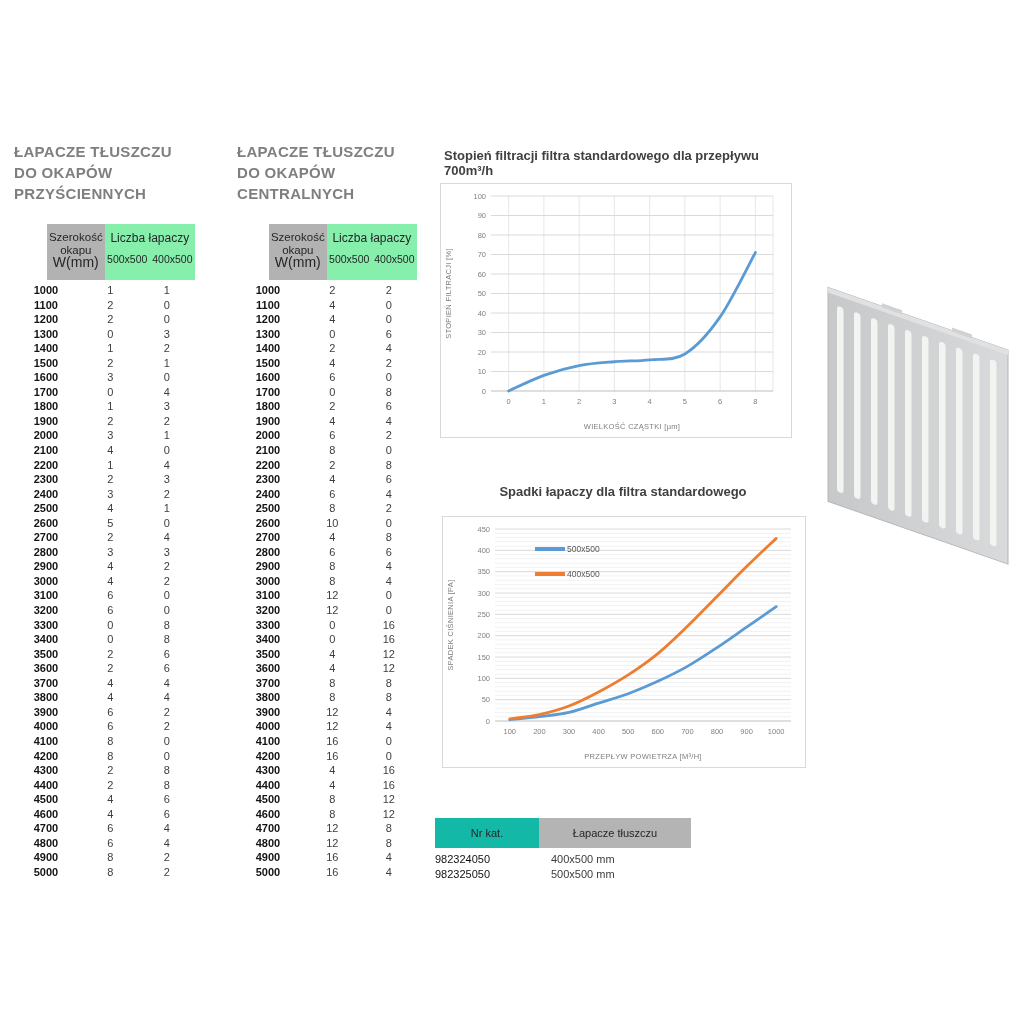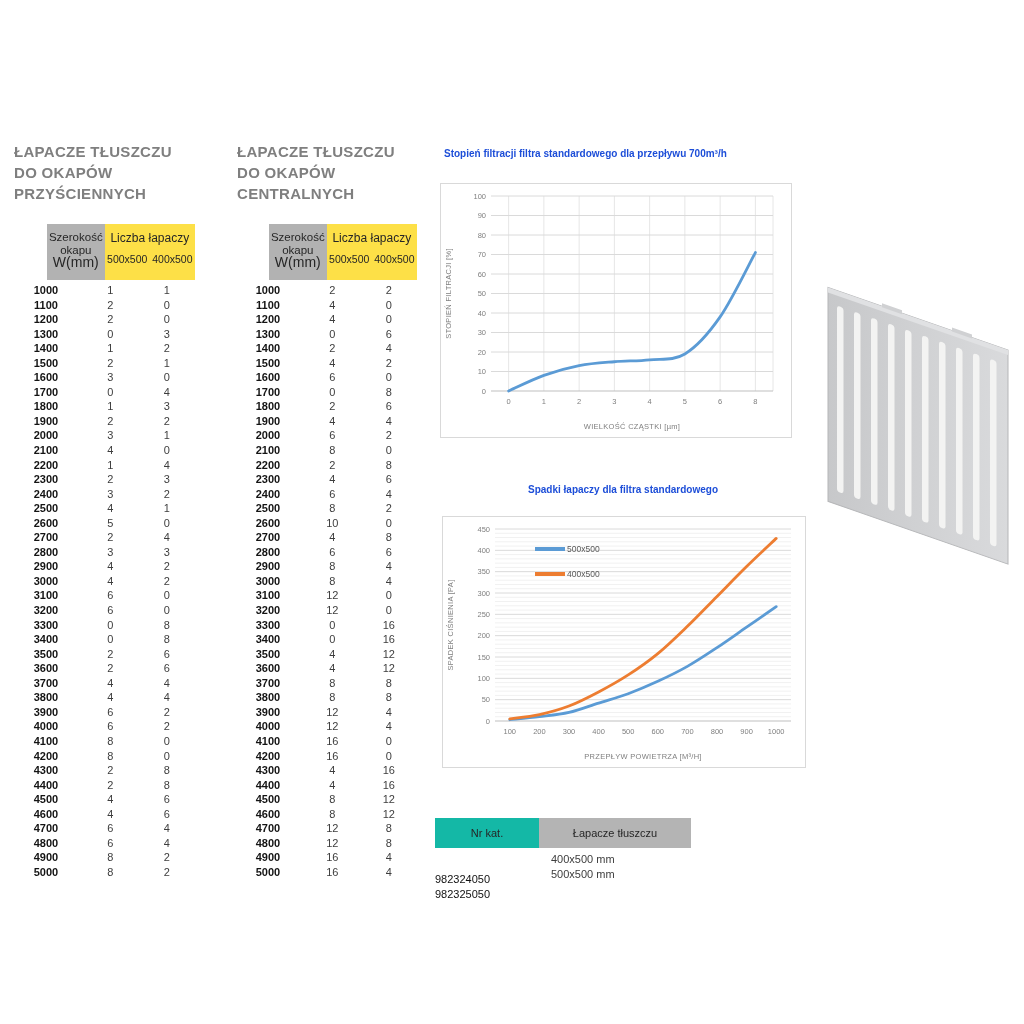--- a/index.html
+++ b/index.html
@@ -6,40 +6,40 @@
   .page{position:relative;width:1024px;height:1024px;background:#ffffff;overflow:hidden;
         font-family:"Liberation Sans",sans-serif;}
   .sec-title{position:absolute;font-size:15px;font-weight:bold;color:#7f7f7f;
              line-height:21px;letter-spacing:.3px;}
   
   .gtable{position:absolute;width:185px;}
   .thead{display:flex;height:56px;margin-left:37px;}
   .th-left{width:72px;background:#b2b2b2;text-align:center;padding-top:7px;box-sizing:border-box;}
   .th-left .h1{font-size:11.5px;color:#262626;line-height:13px;}
   .th-left .h2{font-size:14px;color:#262626;line-height:11px;}
-  .th-right{width:113px;background:#fde047;text-align:center;box-sizing:border-box;}
+  .th-right{width:113px;background:#86efac;text-align:center;box-sizing:border-box;}
   .th-right .hg{font-size:12px;color:#262626;padding-top:7px;}
   .th-right .hsub{display:flex;margin-top:8px;}
   .th-right .hsub span{flex:1;font-size:10.5px;color:#262626;}
   .tbody{margin-top:3px;}
   .trow{display:flex;height:14.56px;line-height:14.6px;font-size:11px;color:#3d3d3d;}
   .trow .w{width:72px;text-align:center;font-weight:bold;color:#141414;}
   .trow .c{width:56.5px;text-align:center;}
   
-  .chart-title{position:absolute;font-size:10px;font-weight:600;color:#1d4ed8;}
+  .chart-title{position:absolute;font-size:13px;font-weight:600;color:#404040;}
   .chart-box{position:absolute;background:#fff;border:1px solid #d9d9d9;}
   svg text{font-family:"Liberation Sans",sans-serif;}
   
   .cat{position:absolute;width:256px;}
   .cat-head{display:flex;height:30px;line-height:30px;text-align:center;font-size:11px;color:#262626;}
   .cat-head .ch1{width:104px;background:#14b8a6;}
   .cat-head .ch2{width:152px;background:#b4b4b4;}
   .cat-body{margin-top:4px;}
   .cat-row{display:flex;height:15px;line-height:15px;font-size:11px;}
-  .cat-row .n{width:104px;font-weight:normal;color:#111;margin-top:20px;}
+  .cat-row .n{width:104px;font-weight:normal;color:#111;}
   .cat-row .d{width:152px;padding-left:12px;box-sizing:border-box;color:#3d3d3d;}
   .product{position:absolute;}
 </style>
 </head>
 <body>
 
 <div class="page">
 
   <div class="sec-title" style="left:14px;top:141px;">
     <div>ŁAPACZE TŁUSZCZU</div>

